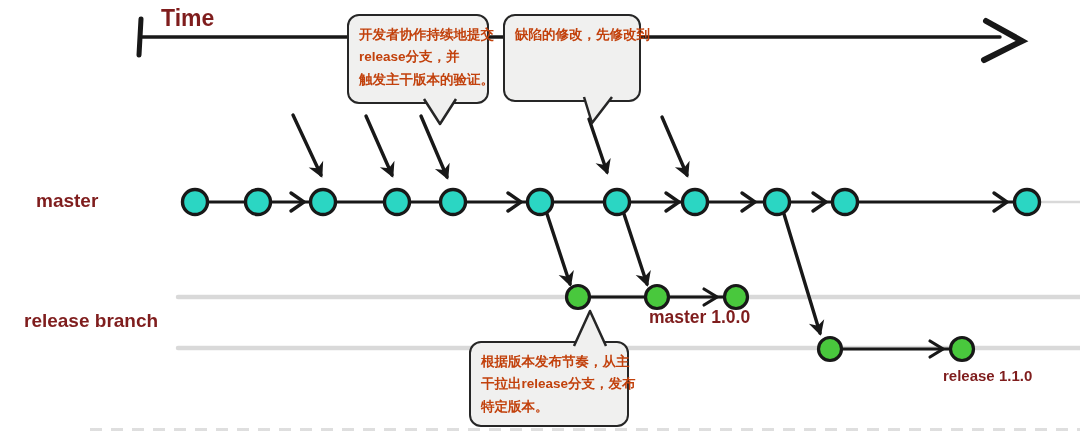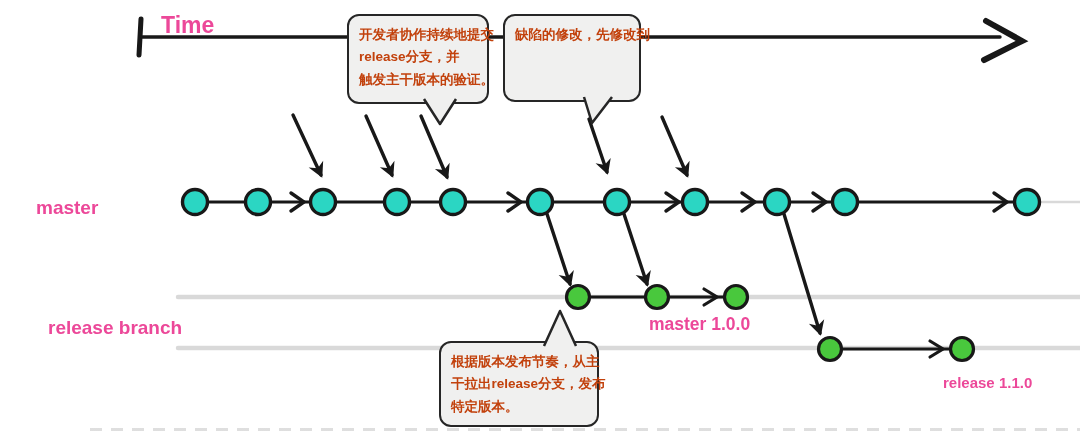--- a/index.html
+++ b/index.html
@@ -11,36 +11,36 @@
   .canvas{
     position:relative; width:1080px; height:435px; background:var(--bg,#fff);
     font-family:"Liberation Sans","DejaVu Sans",sans-serif; overflow:hidden;
   }
   svg.diagram{position:absolute; left:0; top:0; width:1080px; height:435px;}
   .ln{stroke:var(--line,#181818); fill:none; stroke-linecap:round;}
   .band-ln{stroke:var(--band,#d9d9d9); fill:none; stroke-linecap:round;}
   .fill-line{fill:var(--line,#181818);}
   .node-master{fill:var(--master,#2bd6c3); stroke:var(--line,#181818);}
   .node-release{fill:var(--release,#49c83d); stroke:var(--line,#181818);}
-  .lbl{position:absolute; color:#ec4899; white-space:nowrap;margin-top:7px;}
+  .lbl{position:absolute; color:#7f1d1d; white-space:nowrap;}
   .lbl-time{left:161px; top:5px; font-size:23px; font-weight:700;}
   .lbl-master{left:36px; top:190px; font-size:19px; font-weight:600;}
-  .lbl-release-branch{left:48px; top:310px; font-size:19px; font-weight:600;}
+  .lbl-release-branch{left:24px; top:310px; font-size:19px; font-weight:600;}
   .lbl-r100{left:649px; top:307px; font-size:17.5px; font-weight:600;}
   .lbl-r110{left:943px; top:367px; font-size:15px; font-weight:600;}
   .bubble{
     position:absolute; background:var(--bubble-bg,#f0f0ef);
     border:2.5px solid var(--bubble-border,#262626); border-radius:12px;
     padding:8px 10px; font-size:13.5px; font-weight:700; line-height:1.66;
     color:#c2410c;
   }
   .bubble .bline{white-space:nowrap;}
   .bubble-1{left:347px; top:14px; width:142px; height:90px;}
   .bubble-2{left:503px; top:14px; width:138px; height:88px;text-align:right;}
-  .bubble-3{left:439px; top:341px; width:160px; height:86px;}
+  .bubble-3{left:469px; top:341px; width:160px; height:86px;}
   .tail{position:absolute; overflow:visible;}
   .tail path{fill:var(--bubble-bg,#f0f0ef); stroke:var(--bubble-border,#262626);
              stroke-width:2.5; stroke-linejoin:round;}
   .tail-1{left:70px; top:calc(100% - 3px); width:40px; height:28px;}
   .tail-2{left:72px; top:calc(100% - 3px); width:40px; height:28px;}
   .tail-3{left:98px; top:-35px; width:40px; height:38px;}
   .bottom-dashes{
     position:absolute; left:90px; top:428px; width:990px; height:3px; opacity:.55;
     background:repeating-linear-gradient(90deg,#c4c4c4 0 12px,transparent 12px 21px);
   }

